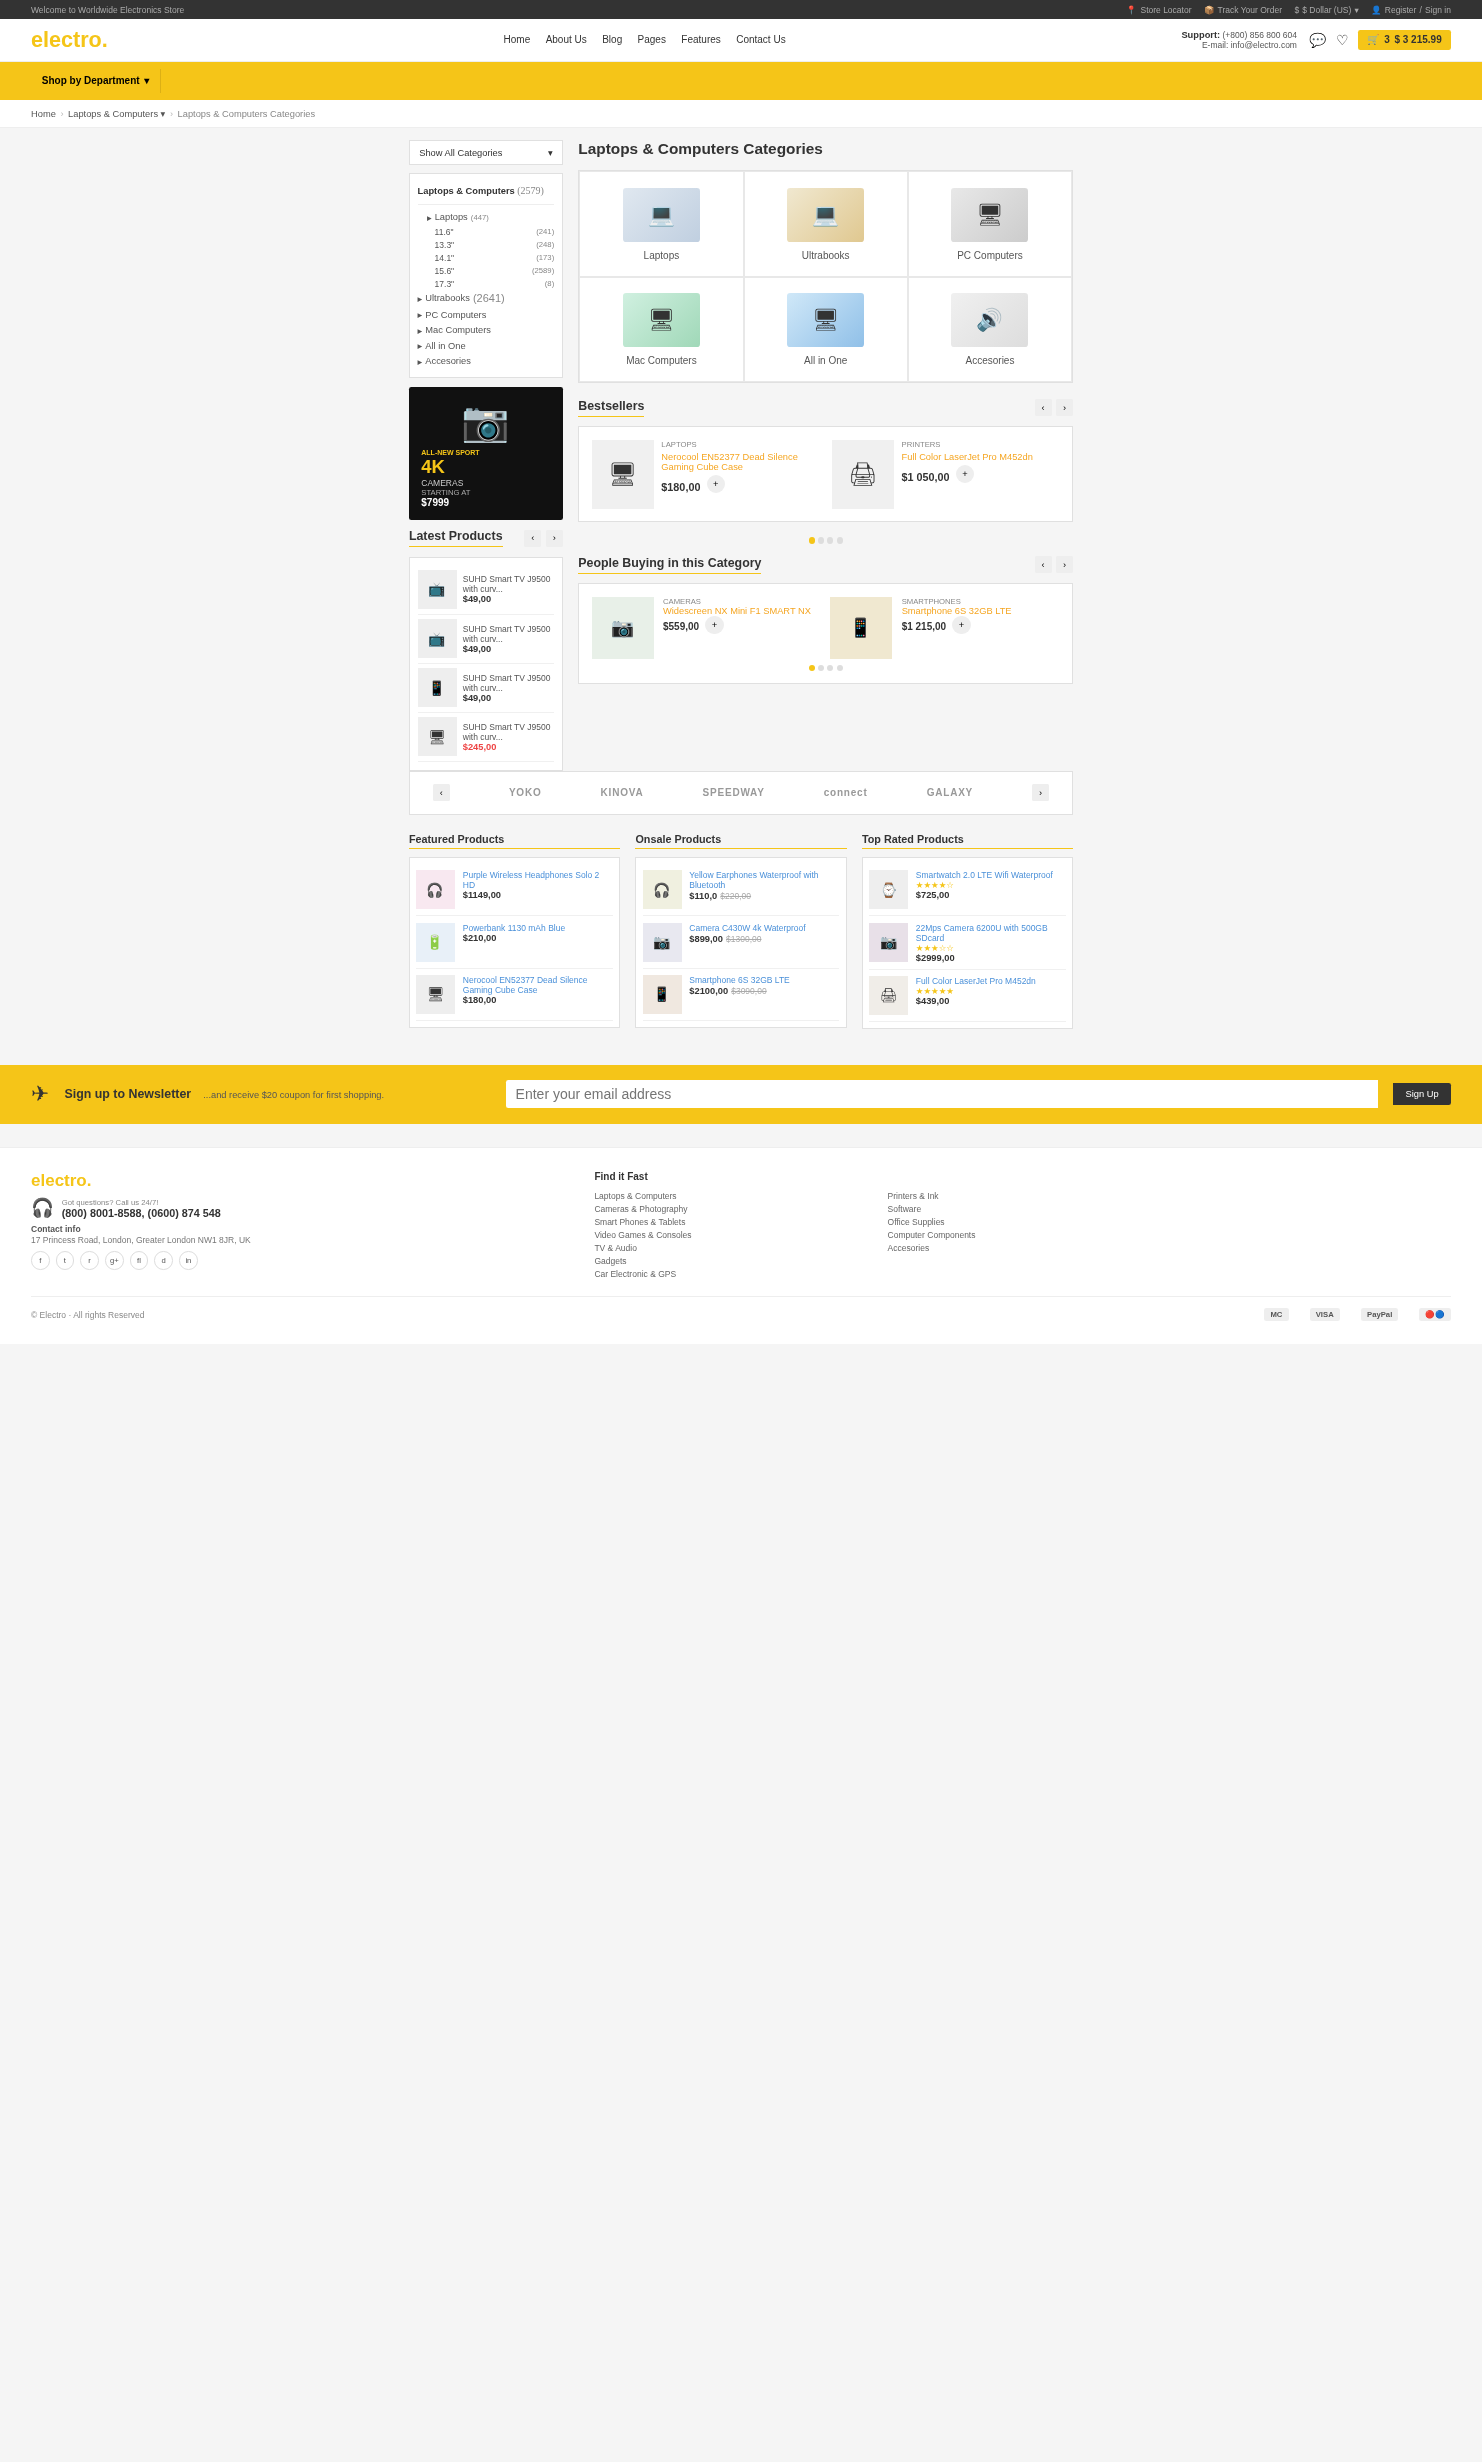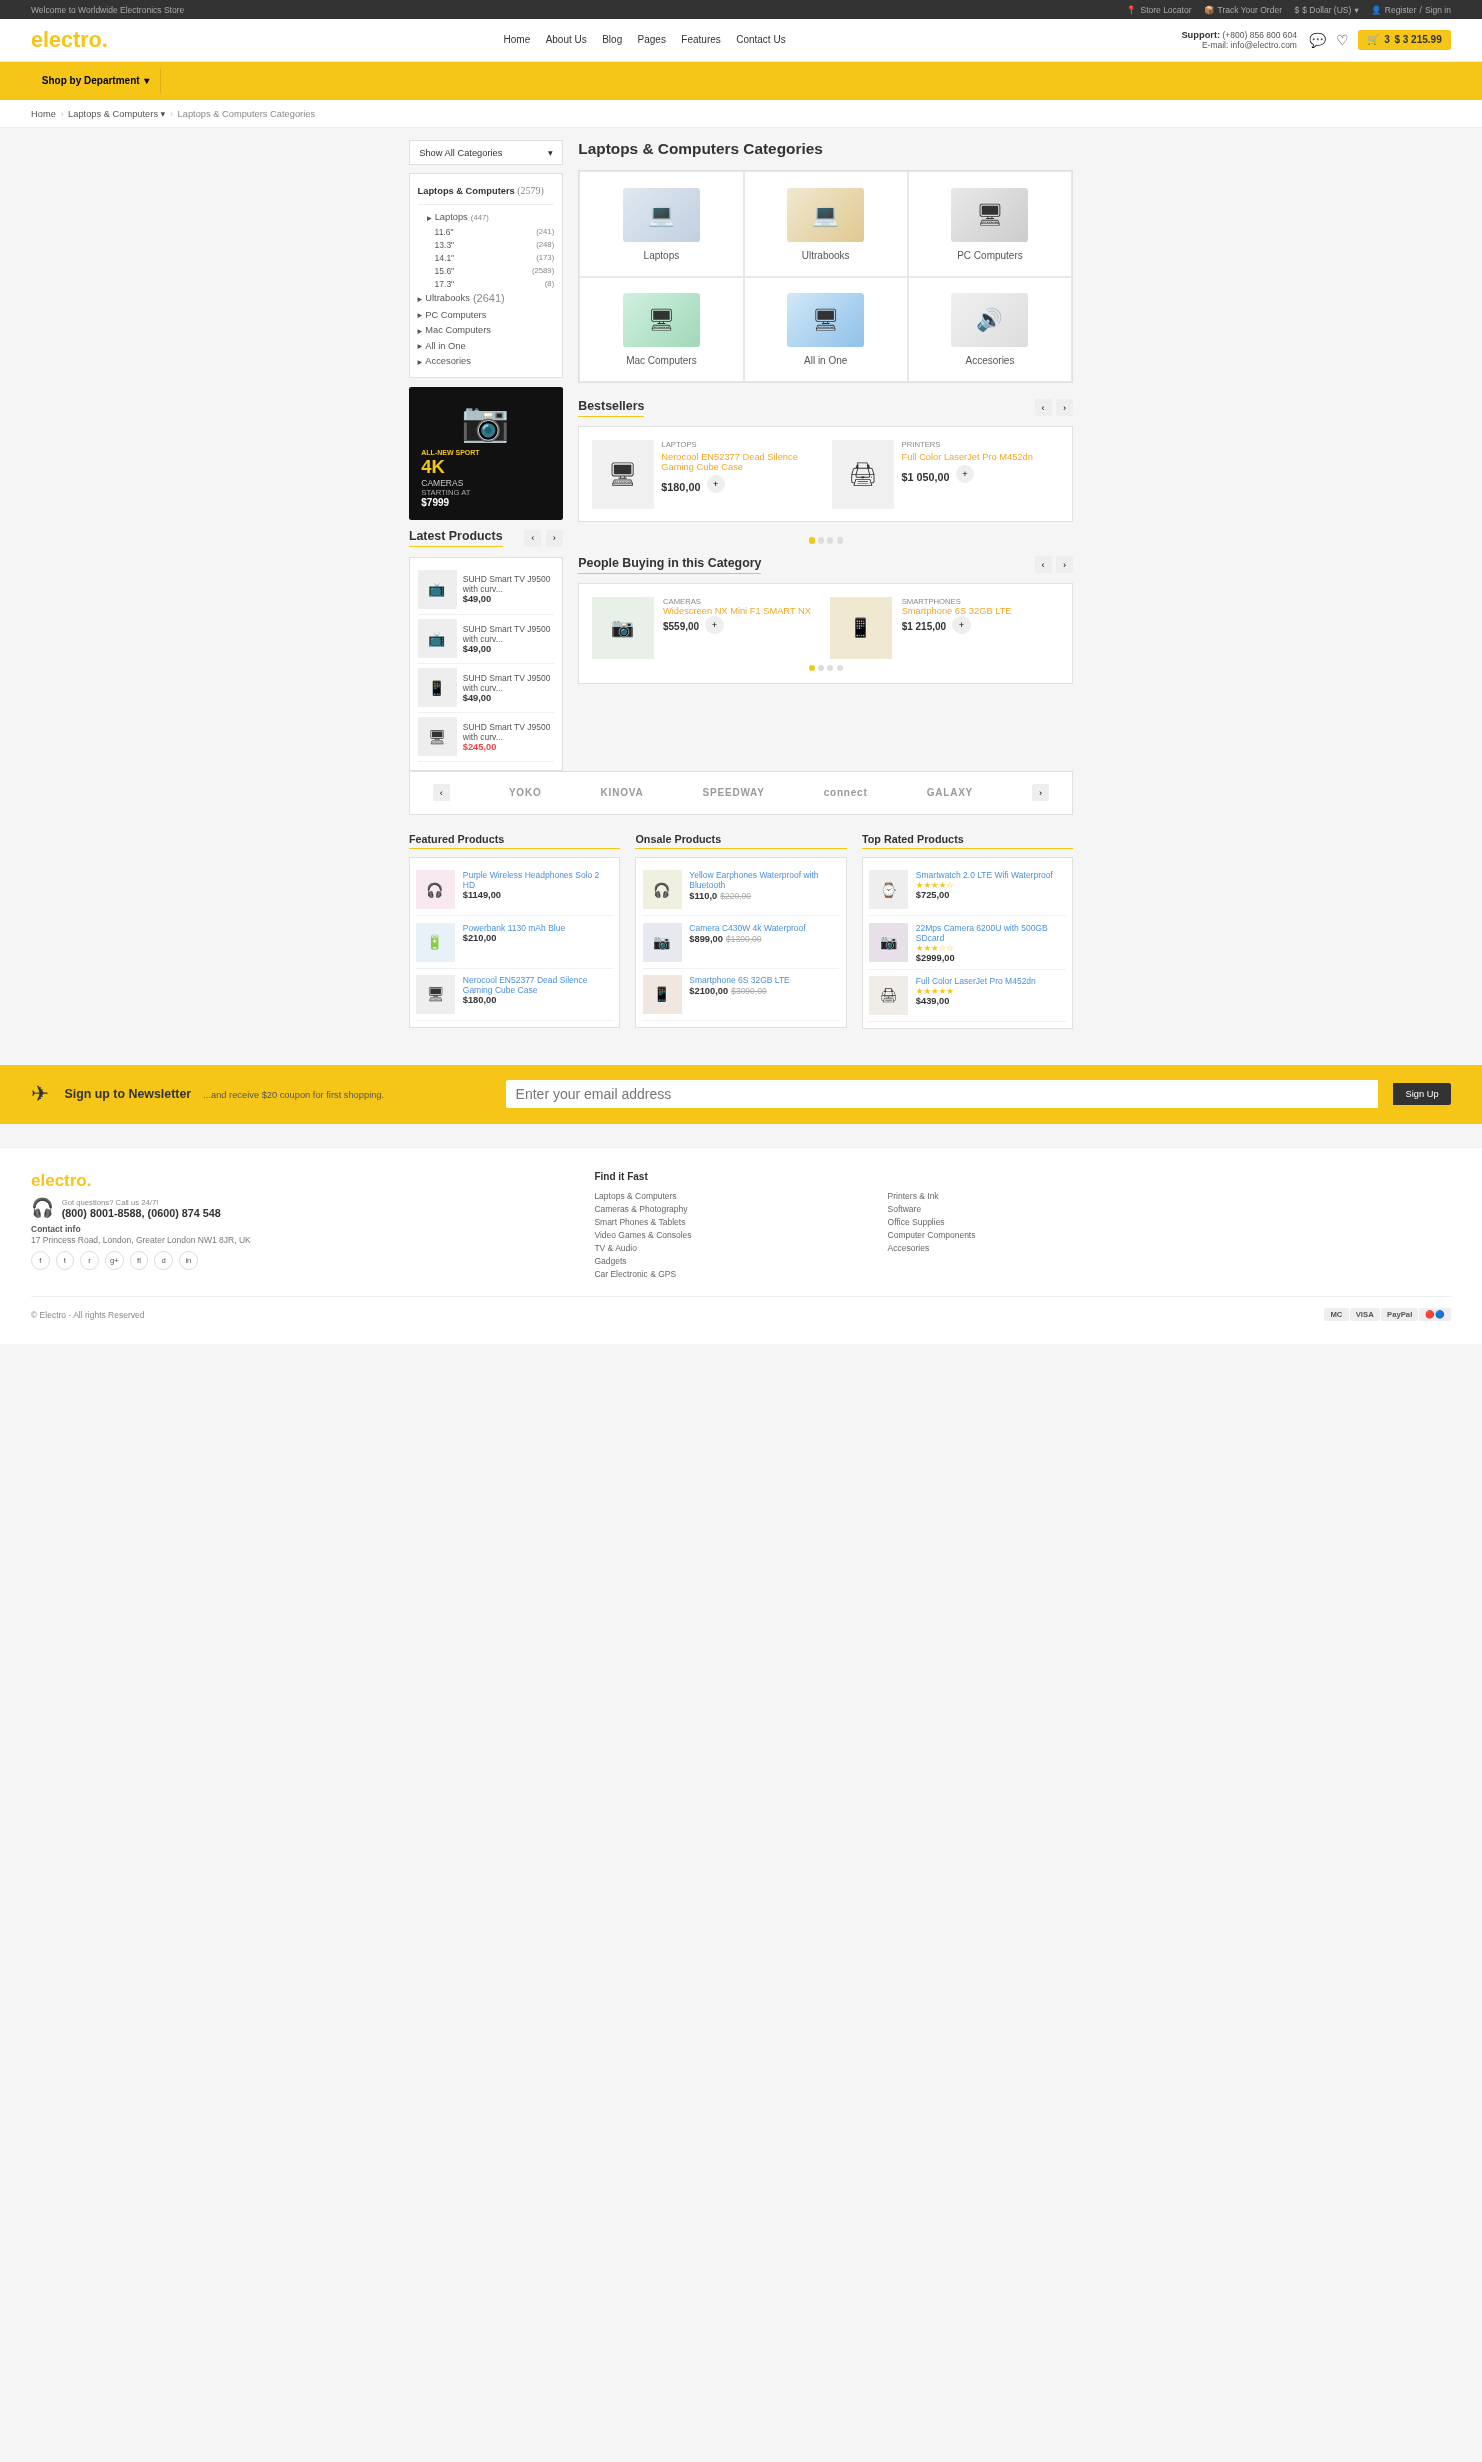--- a/index.html
+++ b/index.html
@@ -134,21 +134,21 @@
 
     
     .footer { background: #fff; border-top: 0.8px solid #eee; padding: 23px 31px; }
     .footer-top { display: grid; grid-template-columns: 2fr 1fr 1fr 1fr; gap: 23px; margin-bottom: 15.4px; }
     .footer-logo { font-size: 17px; font-weight: bold; color: #222; margin-bottom: 6.2px; }
     .footer-logo span { color: #f5c518; }
     .footer-phone { font-size: 10.8px; font-weight: bold; color: #333; }
     .footer-col-title { font-size: 10px; font-weight: bold; color: #333; margin-bottom: 7.7px; }
     .footer-link { font-size: 8.5px; color: #666; padding: 1.5px 0; cursor: pointer; display: block; }
     .footer-bottom { border-top: 0.8px solid #eee; padding-top: 10.8px; display: flex; justify-content: space-between; align-items: center; font-size: 8.5px; color: #888; }
-    .payment-icons { display: flex; gap: 1px; align-items: center; }
+    .payment-icons { display: flex; gap: 21px; align-items: center; }
     .payment-icon { background: #eee; padding: 2.3px 6.2px; border-radius: 2.3px; font-size: 7.7px; font-weight: bold; color: #555; }
     .social-icons { display: flex; gap: 6.2px; margin-top: 6.2px; }
     .social-icon { width: 18.5px; height: 18.5px; border: 0.8px solid #ddd; border-radius: 50%; display: flex; align-items: center; justify-content: center; font-size: 7.7px; cursor: pointer; color: #555; }
 
     .buying-pair { display: grid; grid-template-columns: 1fr 1fr; gap: 9.3px; }
   </style>
 </head>
 <body>
 
 <div class="top-bar">

